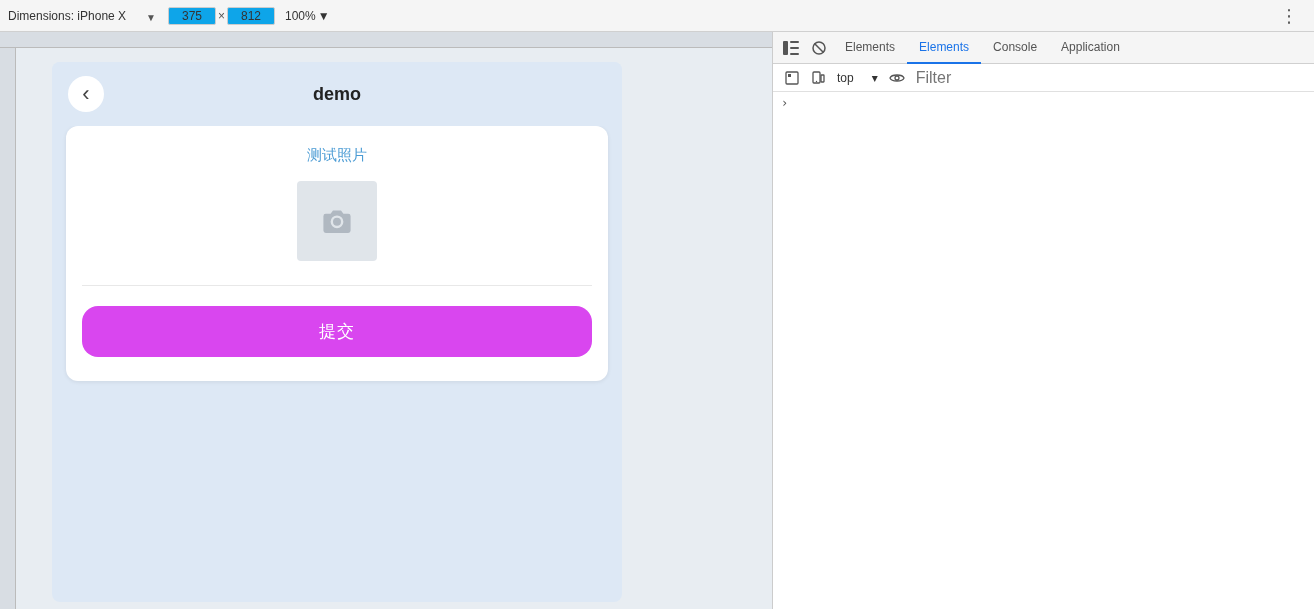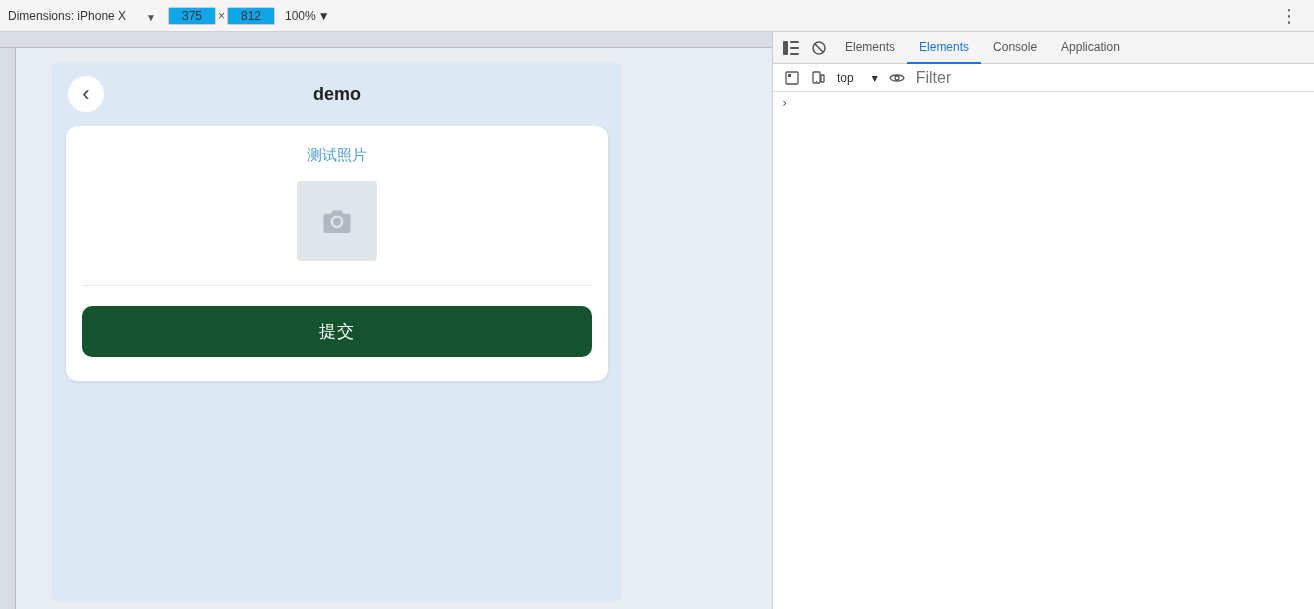--- a/index.html
+++ b/index.html
@@ -171,23 +171,23 @@
       fill: #b0b8c1;
     }
     .divider {
       height: 1px;
       background: #e8e8e8;
       margin-bottom: 20px;
     }
     .submit-btn {
       width: 100%;
       padding: 14px;
-      background: #14532d;
+      background: #d946ef;
       border: none;
-      border-radius: 10px;
+      border-radius: 16px;
       color: white;
       font-size: 17px;
       font-weight: 500;
       cursor: pointer;
       letter-spacing: 1px;
     }
 
     
     .devtools-panel {
       flex: 1;

